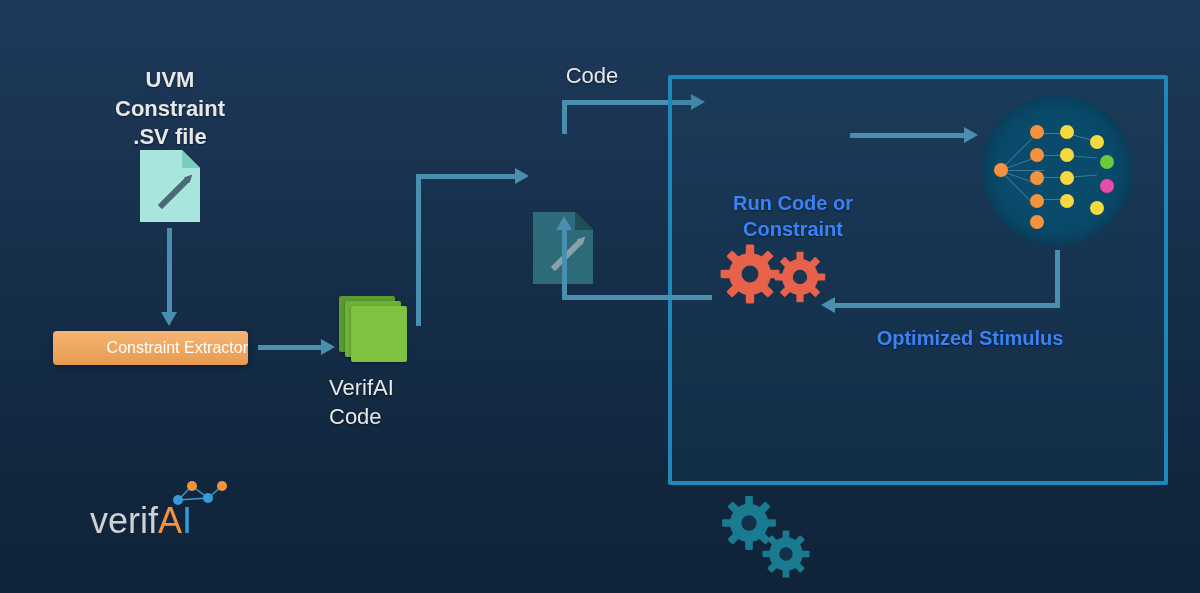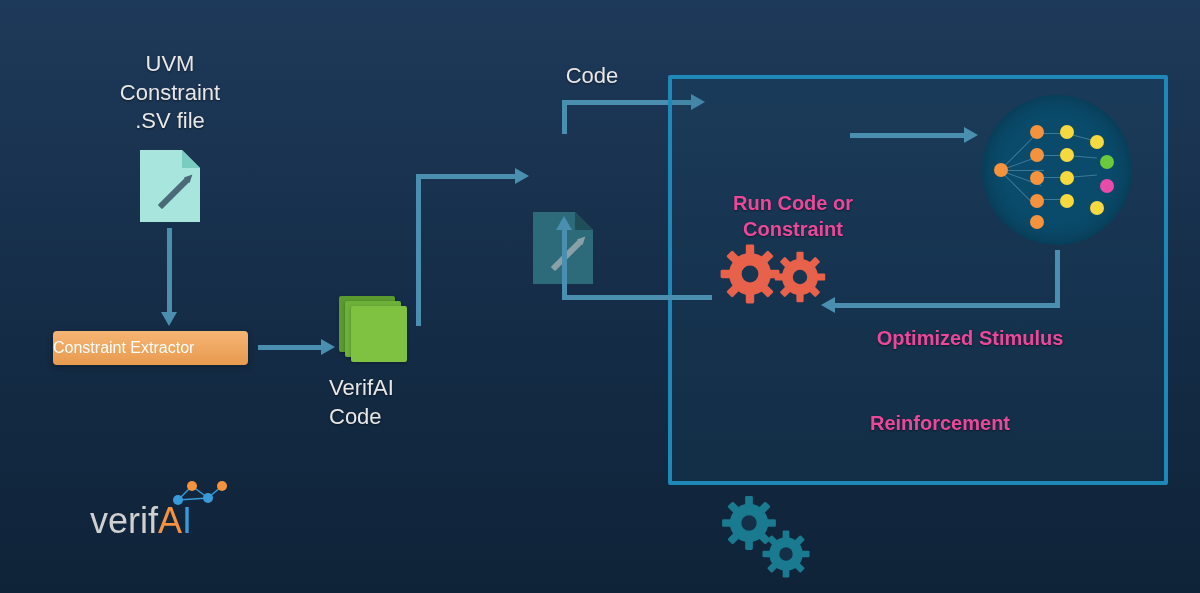--- a/index.html
+++ b/index.html
@@ -13,26 +13,26 @@
   }
   .label {
     color: #e8e8e8;
     font-size: 22px;
     text-align: center;
     line-height: 1.3;
     text-shadow: 0 1px 2px rgba(0,0,0,0.5);
   }
   .label-bold {
     font-weight: bold;
-    color: #ec4899;
+    color: #3b82f6;
   }
   .abs { position: absolute; }
 
   
-  #uvm-label { left: 100px; top: 50px; width: 140px; }
+  #uvm-label { left: 100px; top: 66px; width: 140px; font-weight: bold; }
 
   
   .file-icon {
     width: 60px; height: 72px;
     position: relative;
   }
   .file-body {
     width: 60px; height: 72px;
     background: #a8e6dd;
     position: absolute;
@@ -70,21 +70,21 @@
   
   #constraint-box {
     left: 53px; top: 331px;
     width: 195px; height: 34px;
     background: linear-gradient(180deg, #f5b574 0%, #e89a4f 100%);
     border-radius: 4px;
     color: #fff;
     font-size: 16px;
     display: flex;
     align-items: center;
-    justify-content: flex-start;
+    justify-content: flex-end;
     box-shadow: 0 2px 6px rgba(0,0,0,0.3);
   }
 
   
   #knobs-icon {
     left: 339px; top: 296px;
     width: 70px; height: 66px;
     position: absolute;
   }
   .knob-sheet {
@@ -366,21 +366,21 @@
       <circle cx="50" cy="50" r="12" fill="#143048"></circle>
     </g>
   </svg>
 </div>
 
 <div id="opt-label" class="abs label label-bold">
   <span>Optimized Stimulus</span>
 </div>
 
 <div id="rl-label" class="abs label label-bold">
-  <span>Reinforcement</span><br>
+  <br>
 </div>
 
 <div class="arrow-line" style="left:562px; top:295px; width:150px; height:5px;"></div>
 <div class="arrow-line" style="left:562px; top:230px; width:5px; height:70px;"></div>
 <div class="arrow-head up" style="left:556px; top:216px;"></div>
 
 <div id="logo-graph">
   <svg width="60" height="30">
     <line x1="8" y1="22" x2="22" y2="8" stroke="#3a9ad9" stroke-width="1.5"></line>
     <line x1="22" y1="8" x2="38" y2="20" stroke="#3a9ad9" stroke-width="1.5"></line>

